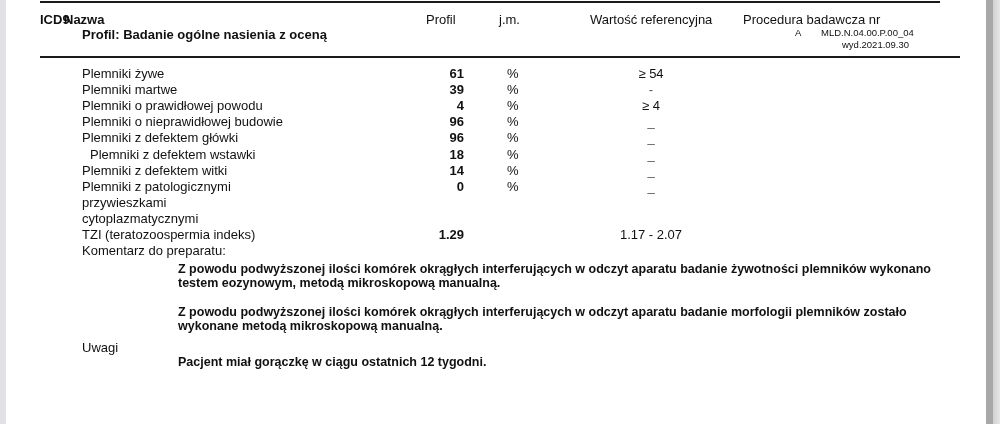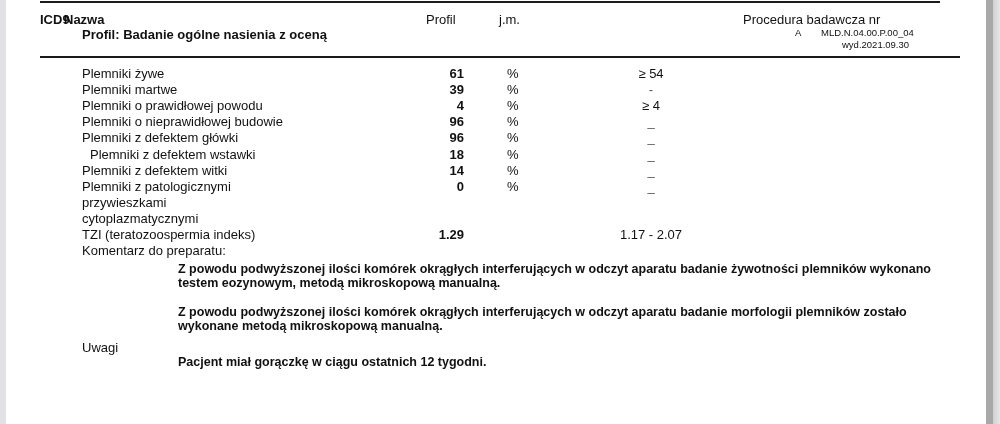--- a/index.html
+++ b/index.html
@@ -58,20 +58,21 @@
 <div class="page">
 
   <div class="rule" style="top:1px; width:900px;"></div>
 
   <div class="abs hdr bold" style="left:34px; top:12px;">ICD9</div>
   <div class="abs hdr bold" style="left:58px; top:12px;">Nazwa</div>
   <div class="abs hdr bold" style="left:76px; top:27px;">Profil: Badanie ogólne nasienia z oceną</div>
 
   <div class="abs hdr" style="left:420px; top:12px;">Profil</div>
   <div class="abs hdr" style="left:493px; top:12px;">j.m.</div>
+  <div class="abs hdr" style="left:584px; top:12px;">Wartość referencyjna</div>
   <div class="abs hdr" style="left:737px; top:12px;">Procedura badawcza nr</div>
   <div class="abs small" style="left:789px; top:27px;">A</div>
   <div class="abs small" style="left:815px; top:27px;">MLD.N.04.00.P.00_04</div>
   <div class="abs small" style="left:836px; top:39px;">wyd.2021.09.30</div>
 
   <div class="rule" style="top:56px; width:920px;"></div>
 
   <div>
     <div>
       <div class="abs row-label" style="top:66px;">Plemniki żywe</div>

